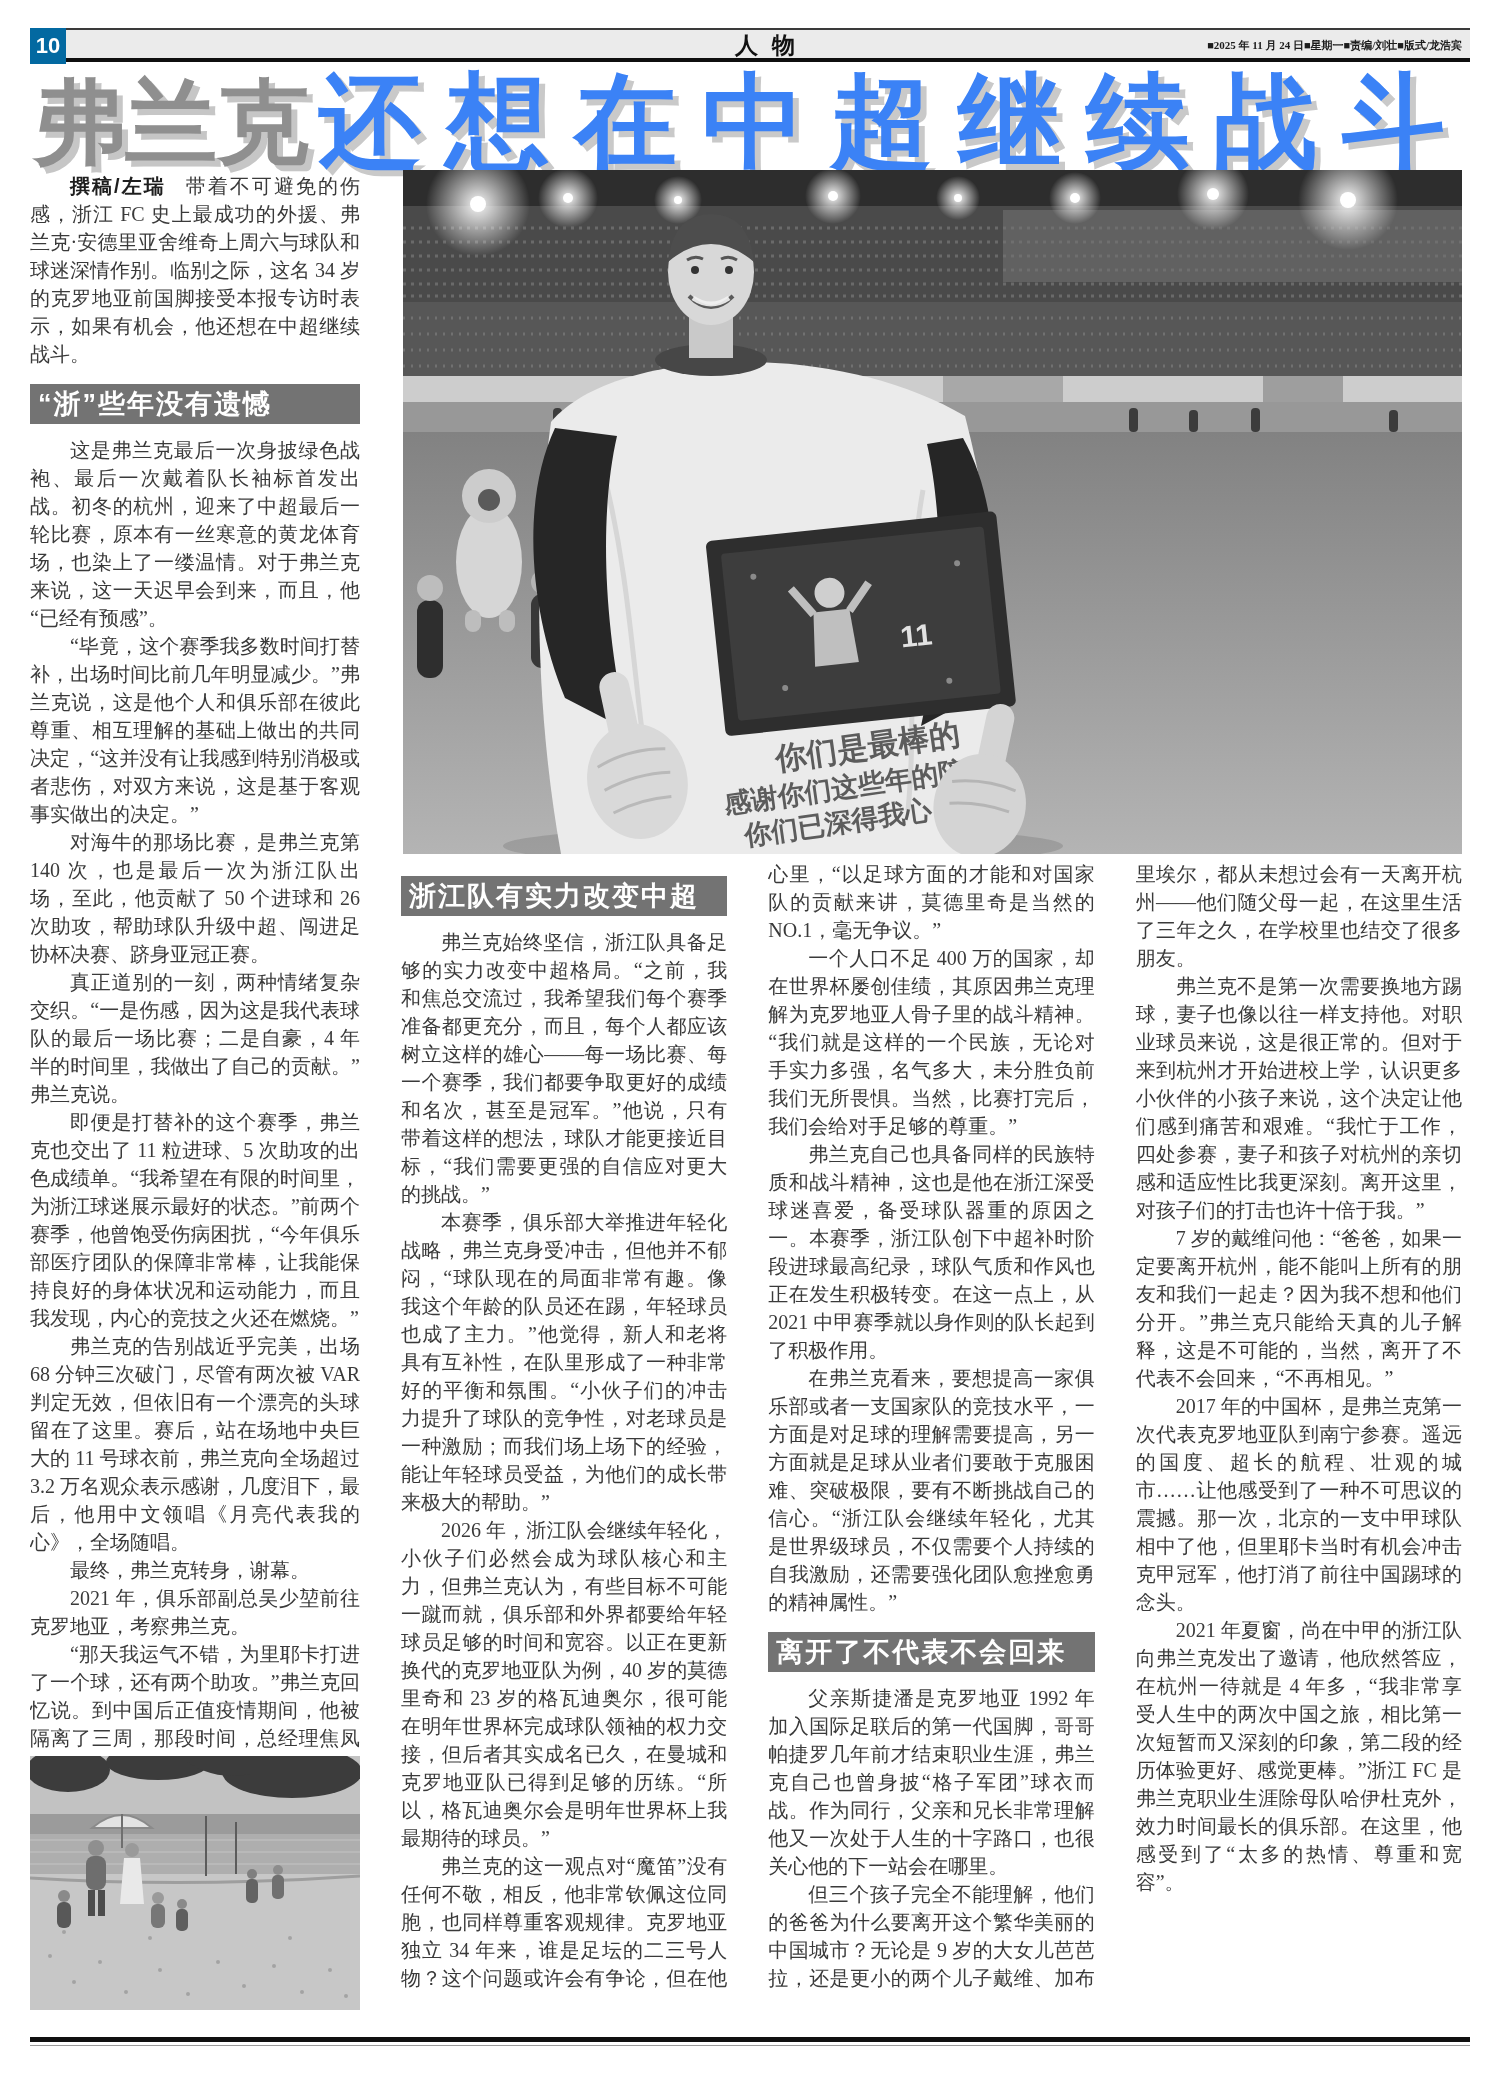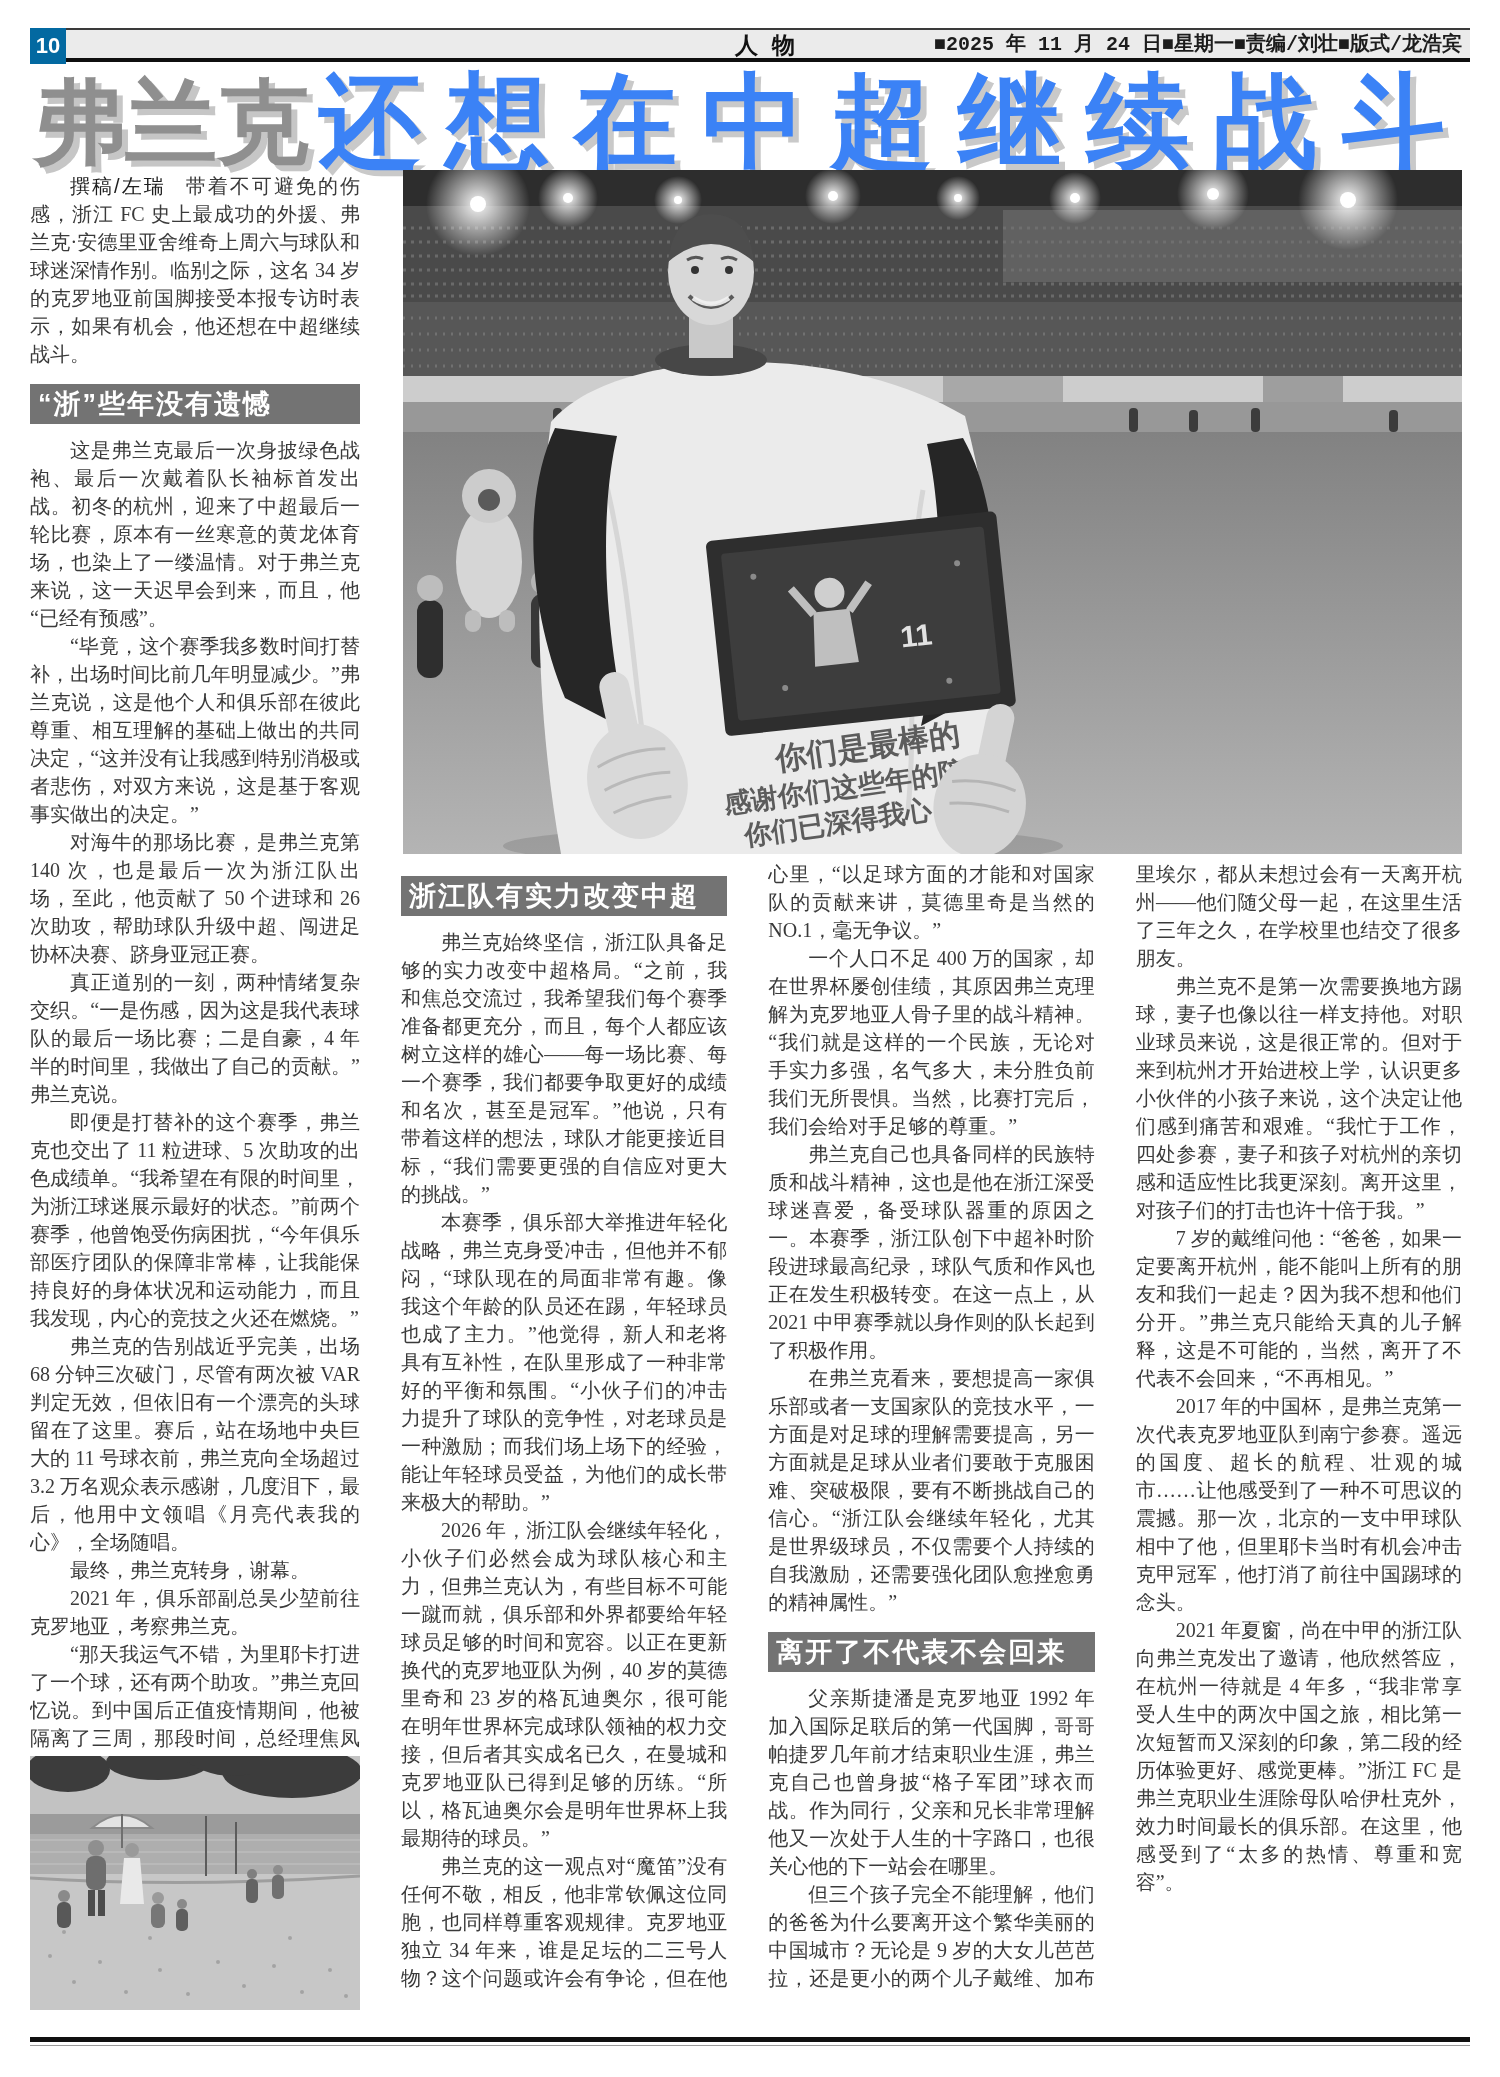--- a/index.html
+++ b/index.html
@@ -8,30 +8,30 @@
   
   .mast{position:absolute;left:30px;top:28px;width:1440px;height:34px;background:#ebebeb;
         border-top:2px solid #3a3a3a;border-bottom:4px solid #0f0f0f;box-sizing:border-box;}
   .pagenum{position:absolute;left:0;top:-2px;width:36px;height:36px;background:#0369a1;color:#fff;
         font-family:"Liberation Sans","DejaVu Sans",sans-serif;font-weight:bold;font-size:22px;
         display:flex;align-items:center;justify-content:center;}
   .secname{position:absolute;left:0;right:0;top:0;height:30px;text-align:center;line-height:30px;
         font-family:"Liberation Sans","DejaVu Sans",sans-serif;font-weight:bold;font-size:23px;
         letter-spacing:14px;color:#111;padding-left:44px;}
   .dateline{position:absolute;right:8px;top:0;height:30px;line-height:30px;
-        font-family:Liberation Mono, monospace;font-weight:bold;font-size:20px;color:#1c1c1c;}
+        font-family:Liberation Serif, serif;font-weight:bold;font-size:11px;color:#1c1c1c;}
   
   .kicker{position:absolute;left:33px;top:76px;font-family:"Liberation Sans","DejaVu Sans",sans-serif;
         font-weight:900;font-size:92px;line-height:1;color:#8f8f8f;text-shadow:6px 6px 0 #c6c6c6;white-space:nowrap;}
   .mainhead{position:absolute;left:318px;top:62px;font-family:Liberation Mono, monospace;
         font-weight:900;font-size:103px;line-height:1;color:#3b82f6;letter-spacing:25px;
         text-shadow:6px 6px 0 #c9c9c9;white-space:nowrap;margin-top:16px;}
   
   .bp{margin:0;font-size:20px;line-height:28px;text-align:justify;text-indent:2em;color:#3a3a3a;}
-  .byline{font-family:"Liberation Sans","DejaVu Sans",sans-serif;font-weight:normal;color:#1e1e1e;margin-right:20px;}
+  .byline{font-family:"Liberation Sans","DejaVu Sans",sans-serif;font-weight:bold;color:#1e1e1e;margin-right:20px;}
   .colhead{background:#737373;color:#ffffff;font-family:"Liberation Sans","DejaVu Sans",sans-serif;
         font-weight:bold;font-size:27px;height:40px;line-height:40px;padding-left:8px;letter-spacing:2px;
         margin:16px 0 12px 0;break-inside:avoid;box-sizing:border-box;}
   .col1{position:absolute;left:30px;top:172px;width:330px;height:1586px;overflow:hidden;}
   .bodycols{position:absolute;left:401px;top:860px;width:1061px;height:1152px;
         columns:3;column-gap:41px;column-fill:auto;overflow:hidden;}
   
   .mainphoto{position:absolute;left:403px;top:170px;width:1059px;height:684px;}
   .sidephoto{position:absolute;left:30px;top:1756px;width:330px;height:254px;}
   svg{display:block;}

